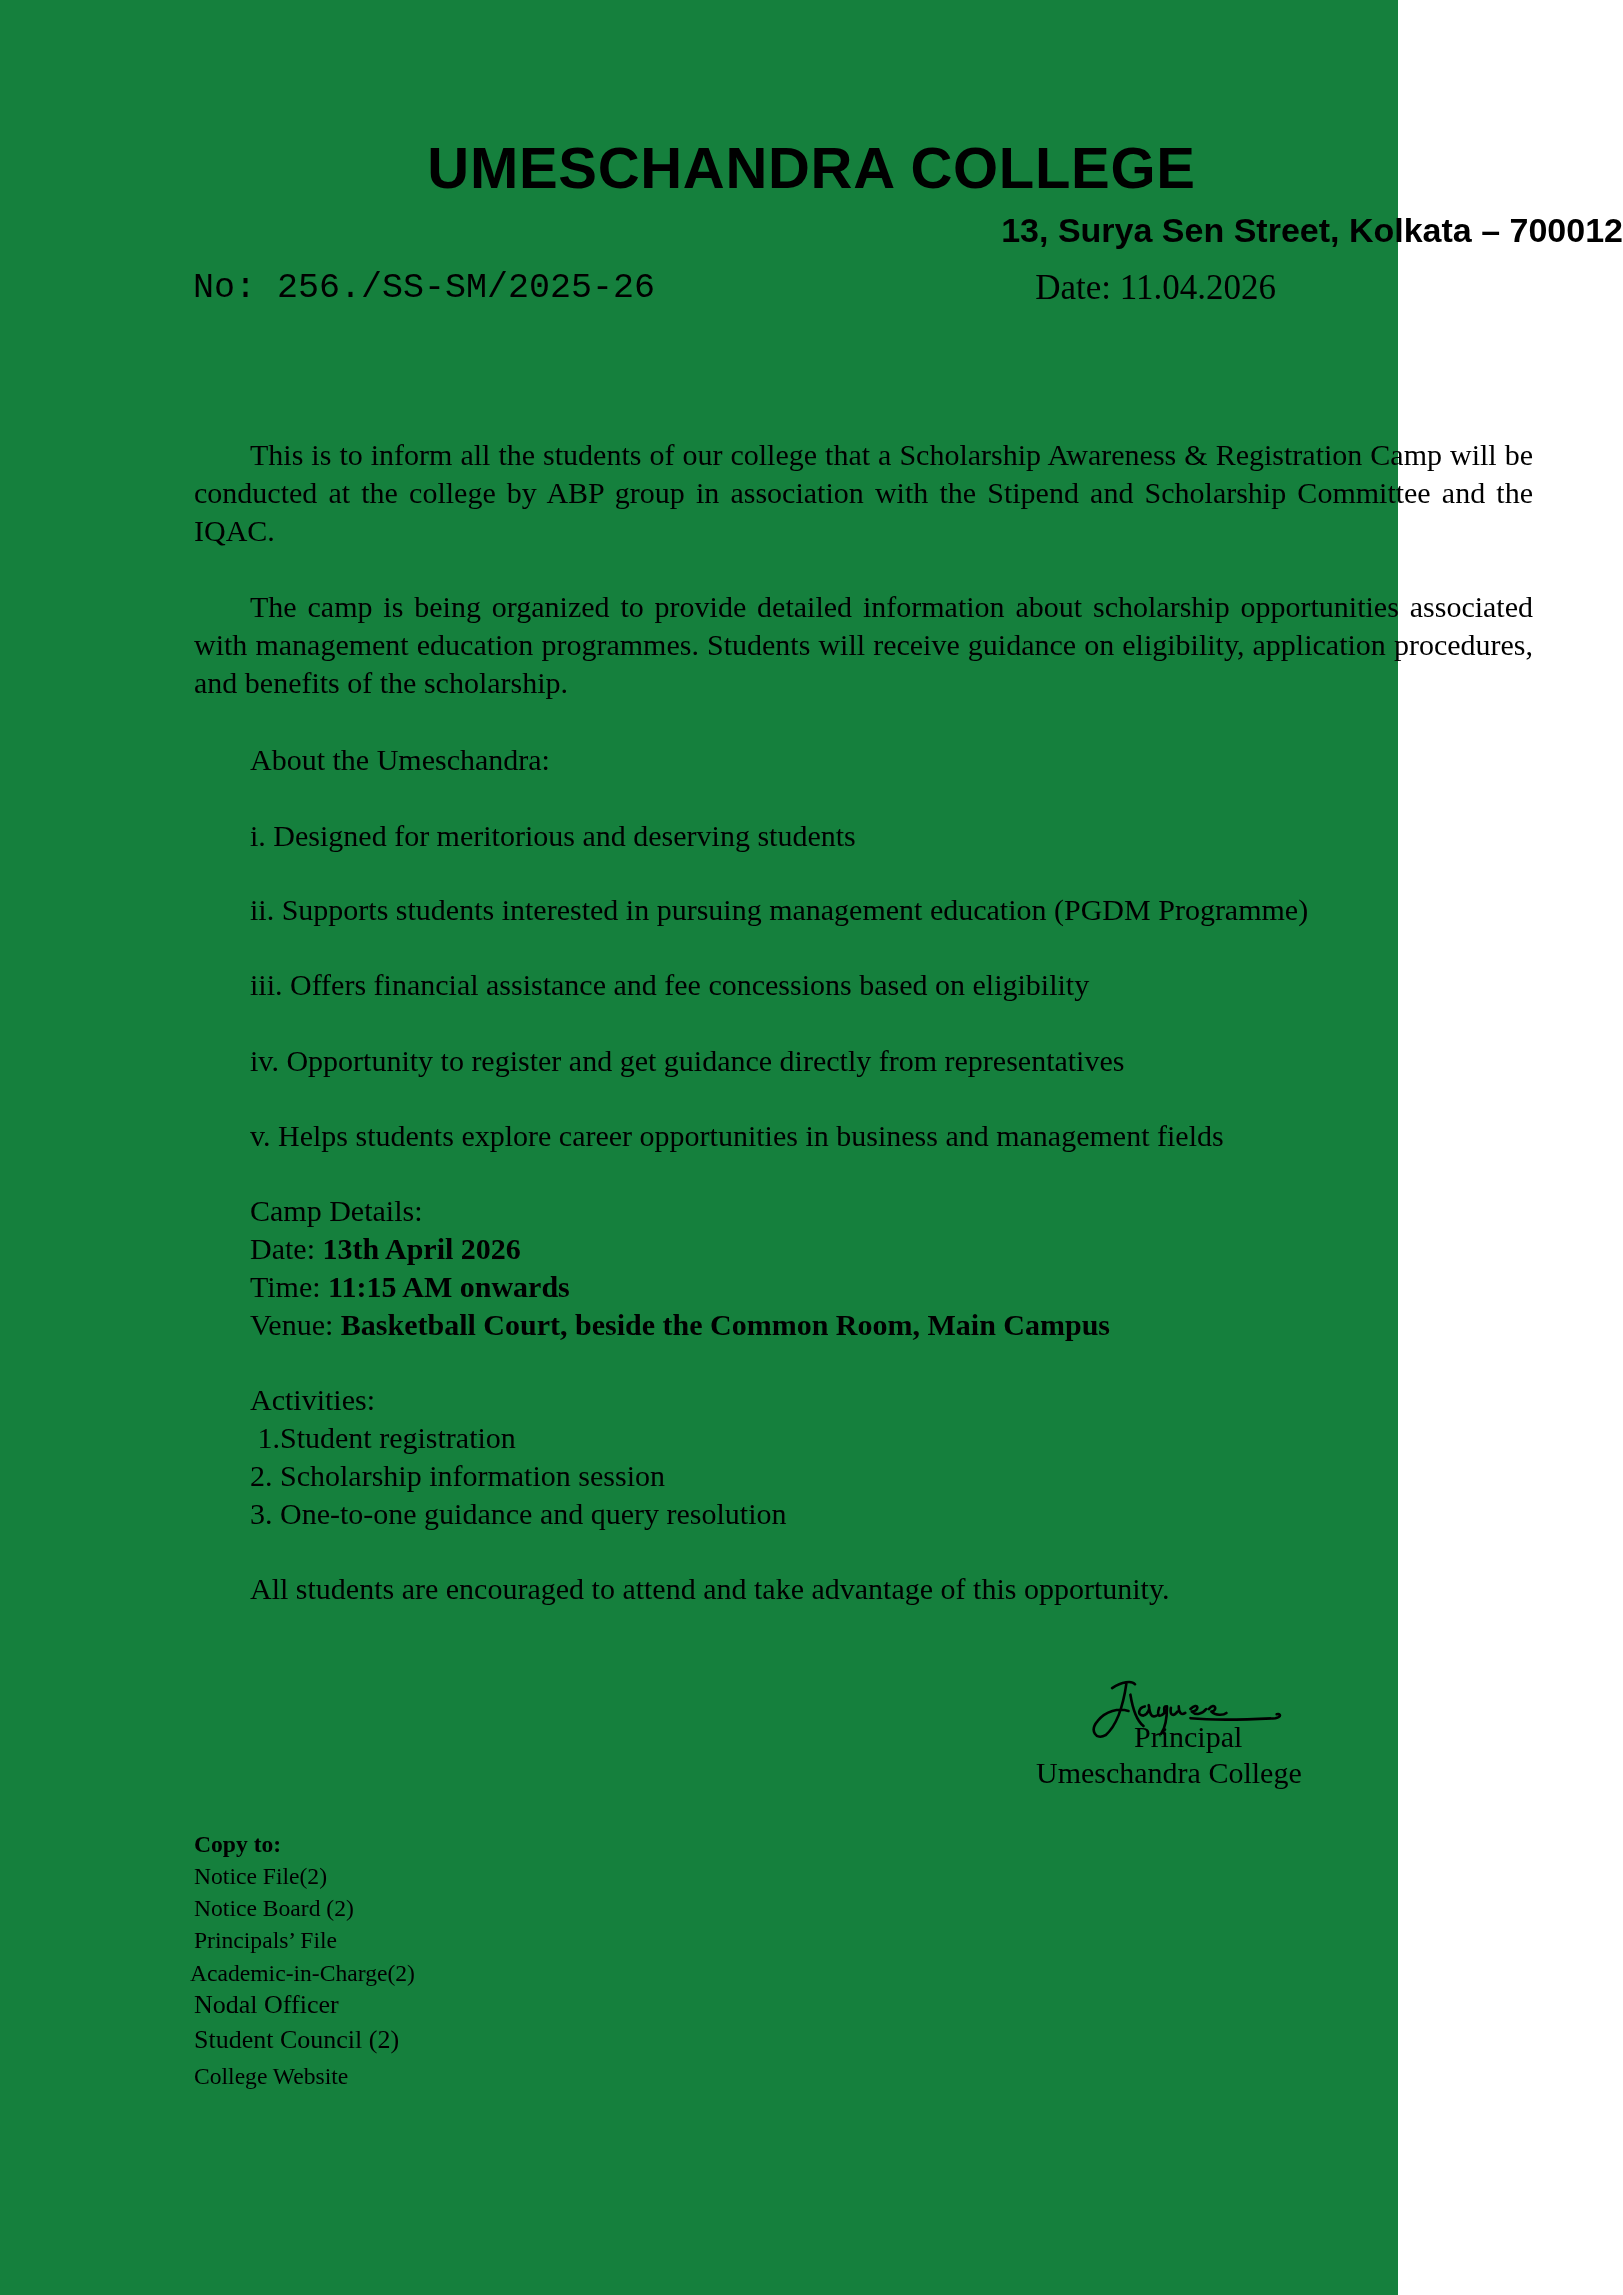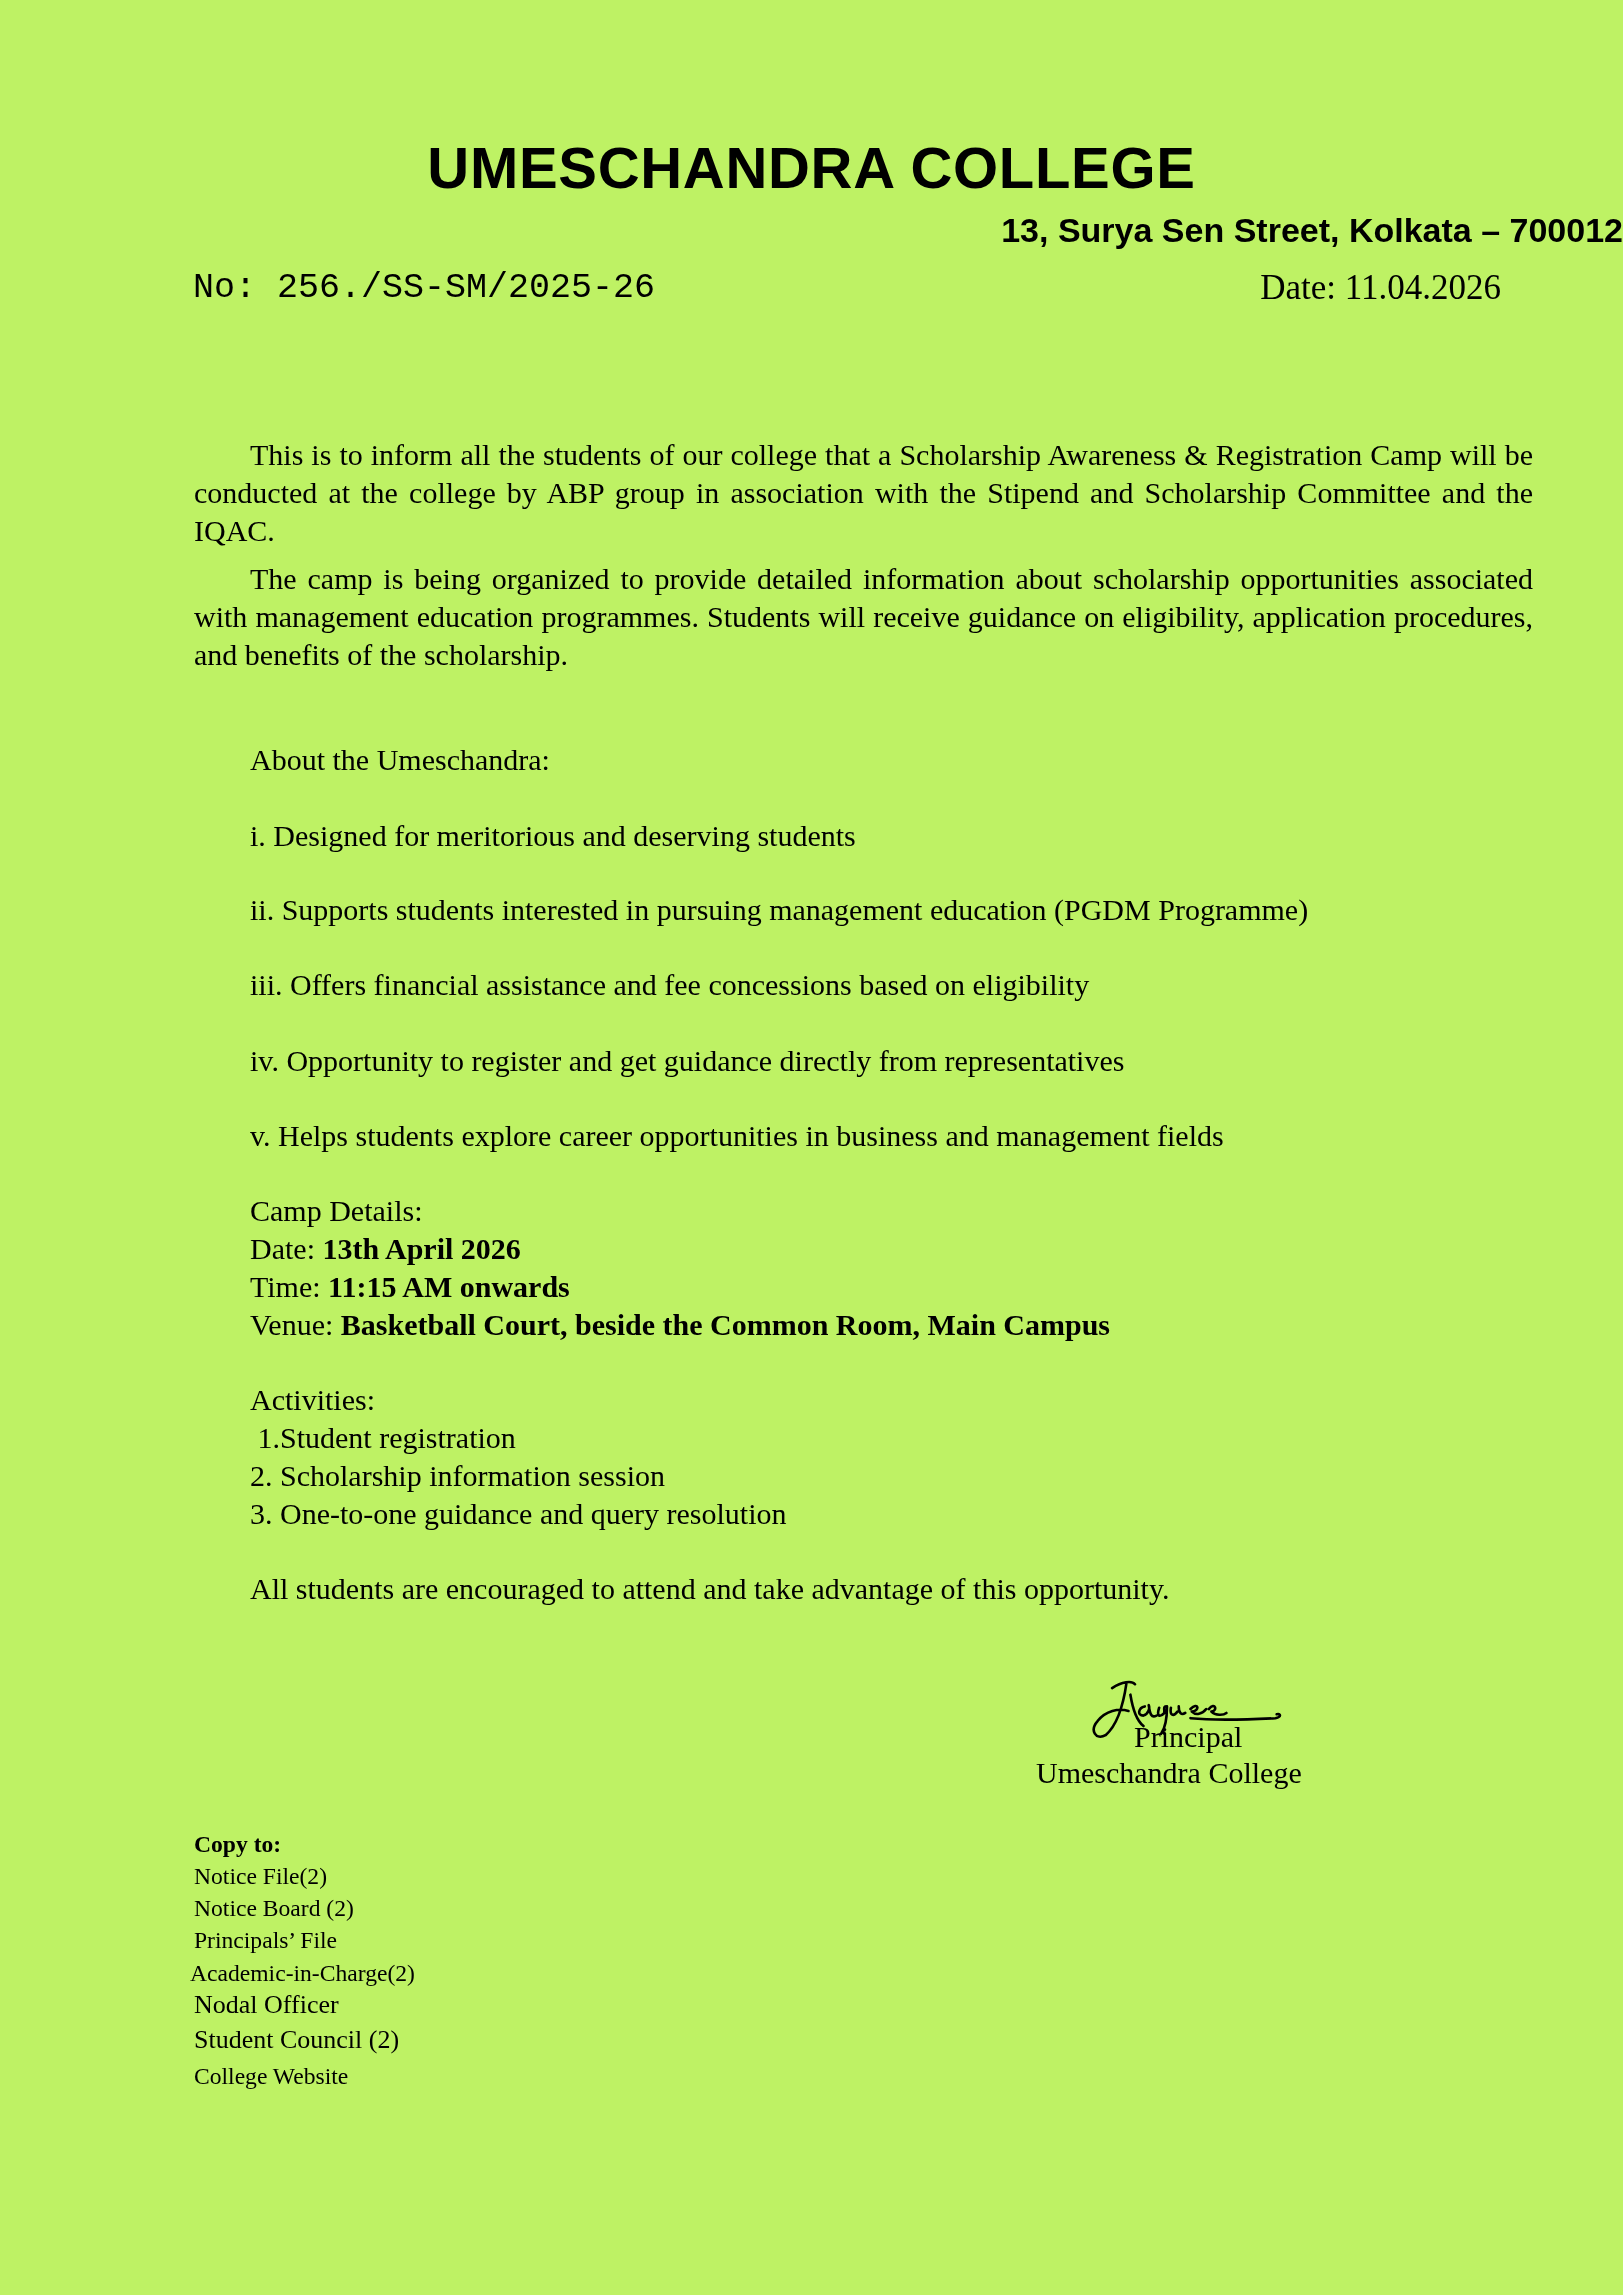--- a/index.html
+++ b/index.html
@@ -1,28 +1,28 @@
 <!DOCTYPE html>
 <html style="font-size:10.5px"><head>
 <meta charset="utf-8">
 <style>
   html, body { margin: 0; padding: 0; background: #ffffff; }
   body { width: 1623px; height: 2295px; position: relative; overflow: hidden; color: #000; font-family: "Liberation Serif", serif; }
-  .page { position: absolute; left: 0; top: 0; width: 1623px; height: 2295px; background: #bef264; }
+  .page { position: absolute; left: 0; top: 0; width: 1398px; height: 2295px; background: #15803d; }
   .abs { position: absolute; white-space: nowrap; }
   .title { left: 0; width: 1623px; top: 134px; text-align: center; font-family: "Liberation Sans", sans-serif; font-weight: bold; font-size: 58px; letter-spacing: 0.7px; }
   .address { left: 0; width: 1623px; top: 211px; text-align: right; font-family: "Liberation Sans", sans-serif; font-weight: bold; font-size: 34px; }
   .ref-no { left: 193px; top: 268px; font-size: 35px; font-family: Liberation Mono, monospace; }
   .date-line { right: 122px; top: 268px; font-size: 35px; }
   .date-line .u { text-decoration-thickness: 2px; text-underline-offset: 5.2px; text-align: right; }
   .notice-heading { left: 0; width: 1623px; top: 336px; text-align: center; font-weight: bold; font-size: 42px; text-decoration: underline; text-decoration-thickness: 3.3px; text-underline-offset: 6.5px; }
   .para { position: absolute; left: 194px; width: 1339px; font-size: 30px; line-height: 38px; text-align: justify; white-space: normal; }
   .para .indent { display: inline-block; width: 56px; }
   .p1 { top: 436px; }
-  .p2 { top: 560px; }
+  .p2 { top: 588px; }
   .line { position: absolute; left: 250px; font-size: 30px; line-height: 38px; white-space: nowrap; }
   .b { font-weight: bold; }
   .copy { position: absolute; left: 194px; font-size: 23.6px; line-height: 32px; white-space: nowrap; }
   .signature { position: absolute; left: 1086px; top: 1675px; width: 209px; height: 72px; }
   .sig-title { position: absolute; left: 1134px; top: 1720px; font-size: 30px; }
   .sig-college { position: absolute; left: 1036px; top: 1756px; font-size: 30px; }
 </style>
 </head>
 <body>
 

